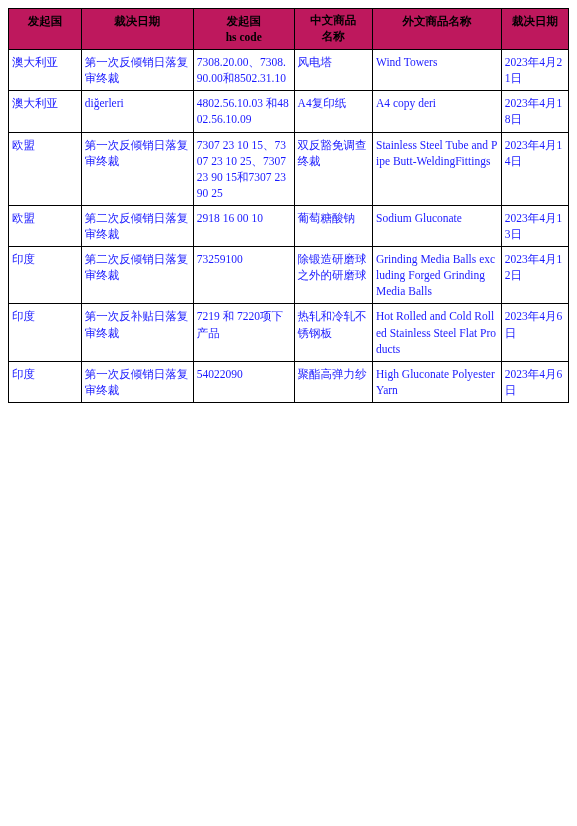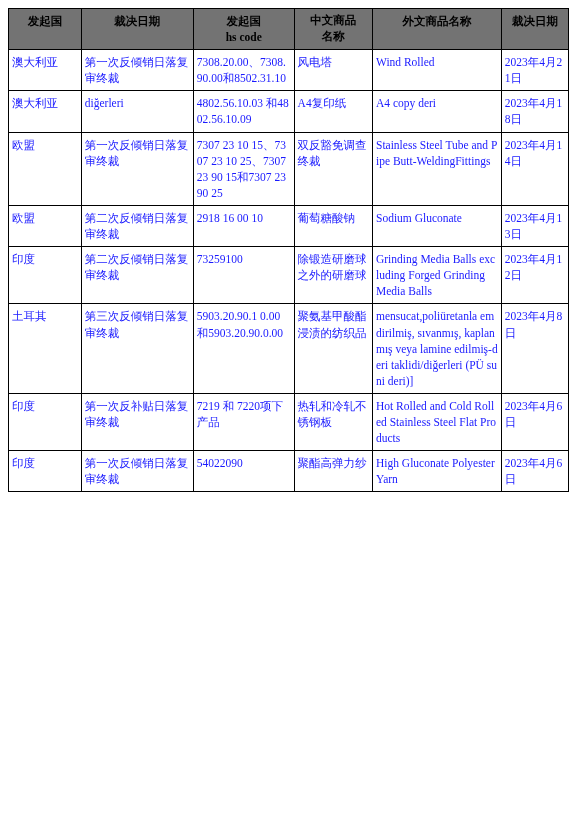--- a/index.html
+++ b/index.html
@@ -19,21 +19,21 @@
       border: 1px solid #000;
       padding: 4px 3px;
       vertical-align: top;
       word-wrap: break-word;
       word-break: break-all;
       color: #1a1aff;
       font-size: 11.5px;
       line-height: 1.4;
     }
     th {
-      background-color: #737373;
+      background-color: #be185d;
       text-align: center;
       color: #000;
       font-weight: bold;
     }
     td {
       color: #1a1aff;
       font-family: Liberation Serif, serif;
     }
     col.c1 { width: 13%; }
     col.c2 { width: 20%; }
@@ -65,21 +65,21 @@
       <th>外文商品名称</th>
       <th>裁决日期</th>
     </tr>
   </thead>
   <tbody id="table-body">
   <tr>
         <td>澳大利亚</td>
         <td>第一次反倾销日落复审终裁</td>
         <td>7308.20.00、7308.90.00和8502.31.10</td>
         <td>风电塔</td>
-        <td>Wind Rolled</td>
+        <td>Wind Towers</td>
         <td>2023年4月21日</td>
       </tr>
       <tr>
         <td>澳大利亚</td>
         <td>diğerleri</td>
         <td>4802.56.10.03 和4802.56.10.09</td>
         <td>A4复印纸</td>
         <td>A4 copy deri</td>
         <td>2023年4月18日</td>
       </tr>
@@ -101,28 +101,20 @@
       </tr>
       <tr>
         <td>印度</td>
         <td>第二次反倾销日落复审终裁</td>
         <td>73259100</td>
         <td>除锻造研磨球之外的研磨球</td>
         <td>Grinding Media Balls excluding Forged Grinding Media Balls</td>
         <td>2023年4月12日</td>
       </tr>
       <tr>
-        <td>土耳其</td>
-        <td>第三次反倾销日落复审终裁</td>
-        <td>5903.20.90.1 0.00 和5903.20.90.0.00</td>
-        <td>聚氨基甲酸酯浸渍的纺织品</td>
-        <td>mensucat,poliüretanla emdirilmiş, sıvanmış, kaplanmış veya lamine edilmiş-deri taklidi/diğerleri (PÜ suni deri)]</td>
-        <td>2023年4月8日</td>
-      </tr>
-      <tr>
         <td>印度</td>
         <td>第一次反补贴日落复审终裁</td>
         <td>7219 和 7220项下产品</td>
         <td>热轧和冷轧不锈钢板</td>
         <td>Hot Rolled and Cold Rolled Stainless Steel Flat Products</td>
         <td>2023年4月6日</td>
       </tr>
       <tr>
         <td>印度</td>
         <td>第一次反倾销日落复审终裁</td>

